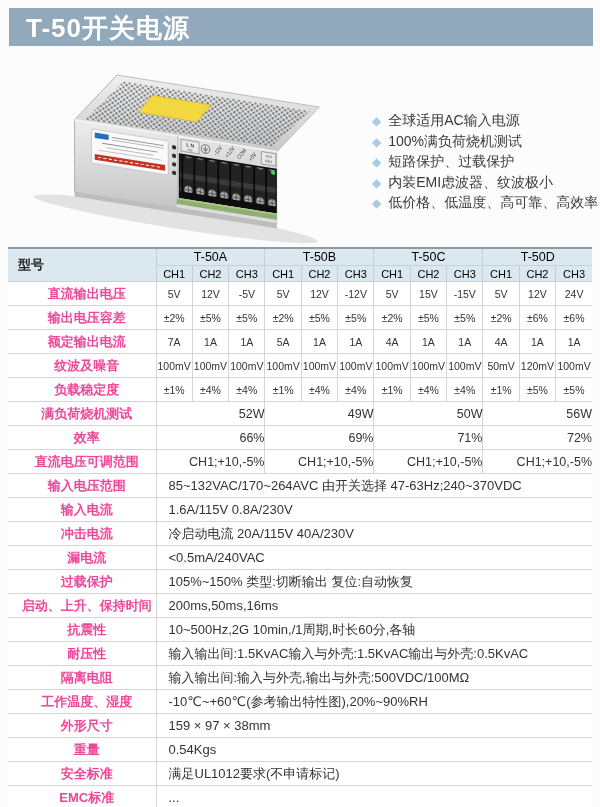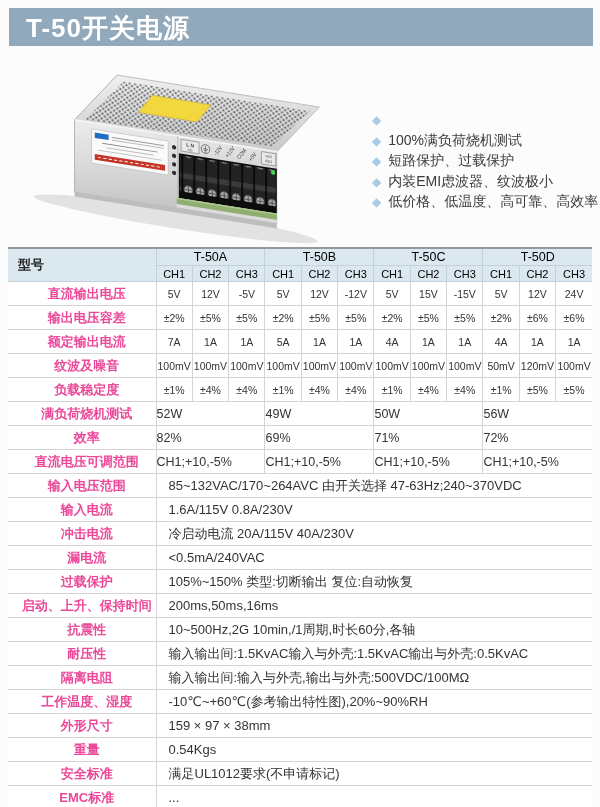--- a/index.html
+++ b/index.html
@@ -55,21 +55,21 @@
     padding:0;vertical-align:middle;background:#ffffff;
   }
   .spec td.lbl{
     text-align:center;padding-left:10px;font-size:13px;font-weight:bold;
     color:#ec4899;white-space:nowrap;margin-top:20px;
   }
   .spec td.chv{
     font-size:10.5px;text-align:center;border-left:1px solid #d4d4d4;white-space:nowrap;
   }
   .spec td.mv{
-    font-size:12.5px;text-align:left;border-left:1px solid #d4d4d4;white-space:nowrap;
+    font-size:12.5px;text-align:right;border-left:1px solid #d4d4d4;white-space:nowrap;
   }
   .spec td.full{
     font-size:13px;text-align:left;padding-left:12px;
     border-left:1px solid #d4d4d4;white-space:nowrap;
   }
 </style>
 </head>
 <body>
 
 <div class="page">
@@ -175,20 +175,21 @@
           <rect x="96" y="58" width="94" height="1.4" fill="#aec98b"></rect>
           <rect x="96" y="64" width="94" height="3" fill="#dcdcdc"></rect>
         </g>
       </g>
     </svg>
   </div>
 
   <ul class="features">
       <li>
         <span class="diamond">◆</span>
+        <span>全球适用AC输入电源</span>
       </li>
       <li>
         <span class="diamond">◆</span>
         <span>100%满负荷烧机测试</span>
       </li>
       <li>
         <span class="diamond">◆</span>
         <span>短路保护、过载保护</span>
       </li>
       <li>
@@ -318,21 +319,21 @@
         </tr>
         <tr>
           <td class="lbl">满负荷烧机测试</td>
           <td class="mv" colspan="3">52W</td>
           <td class="mv" colspan="3">49W</td>
           <td class="mv" colspan="3">50W</td>
           <td class="mv" colspan="3">56W</td>
         </tr>
         <tr>
           <td class="lbl">效率</td>
-          <td class="mv" colspan="3">82%</td>
+          <td class="mv" colspan="3">66%</td>
           <td class="mv" colspan="3">69%</td>
           <td class="mv" colspan="3">71%</td>
           <td class="mv" colspan="3">72%</td>
         </tr>
         <tr>
           <td class="lbl">直流电压可调范围</td>
           <td class="mv" colspan="3">CH1;+10,-5%</td>
           <td class="mv" colspan="3">CH1;+10,-5%</td>
           <td class="mv" colspan="3">CH1;+10,-5%</td>
           <td class="mv" colspan="3">CH1;+10,-5%</td>

